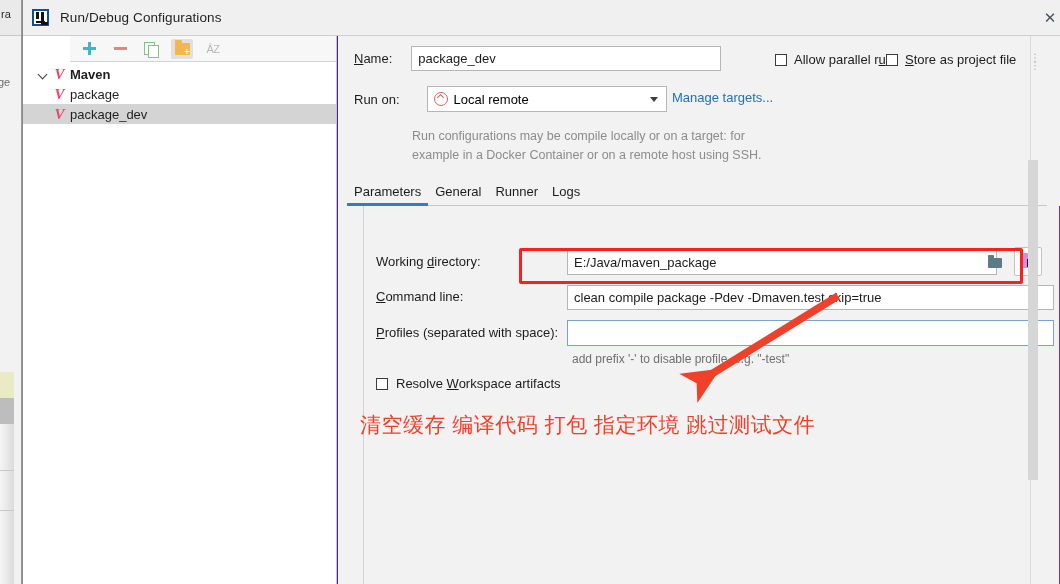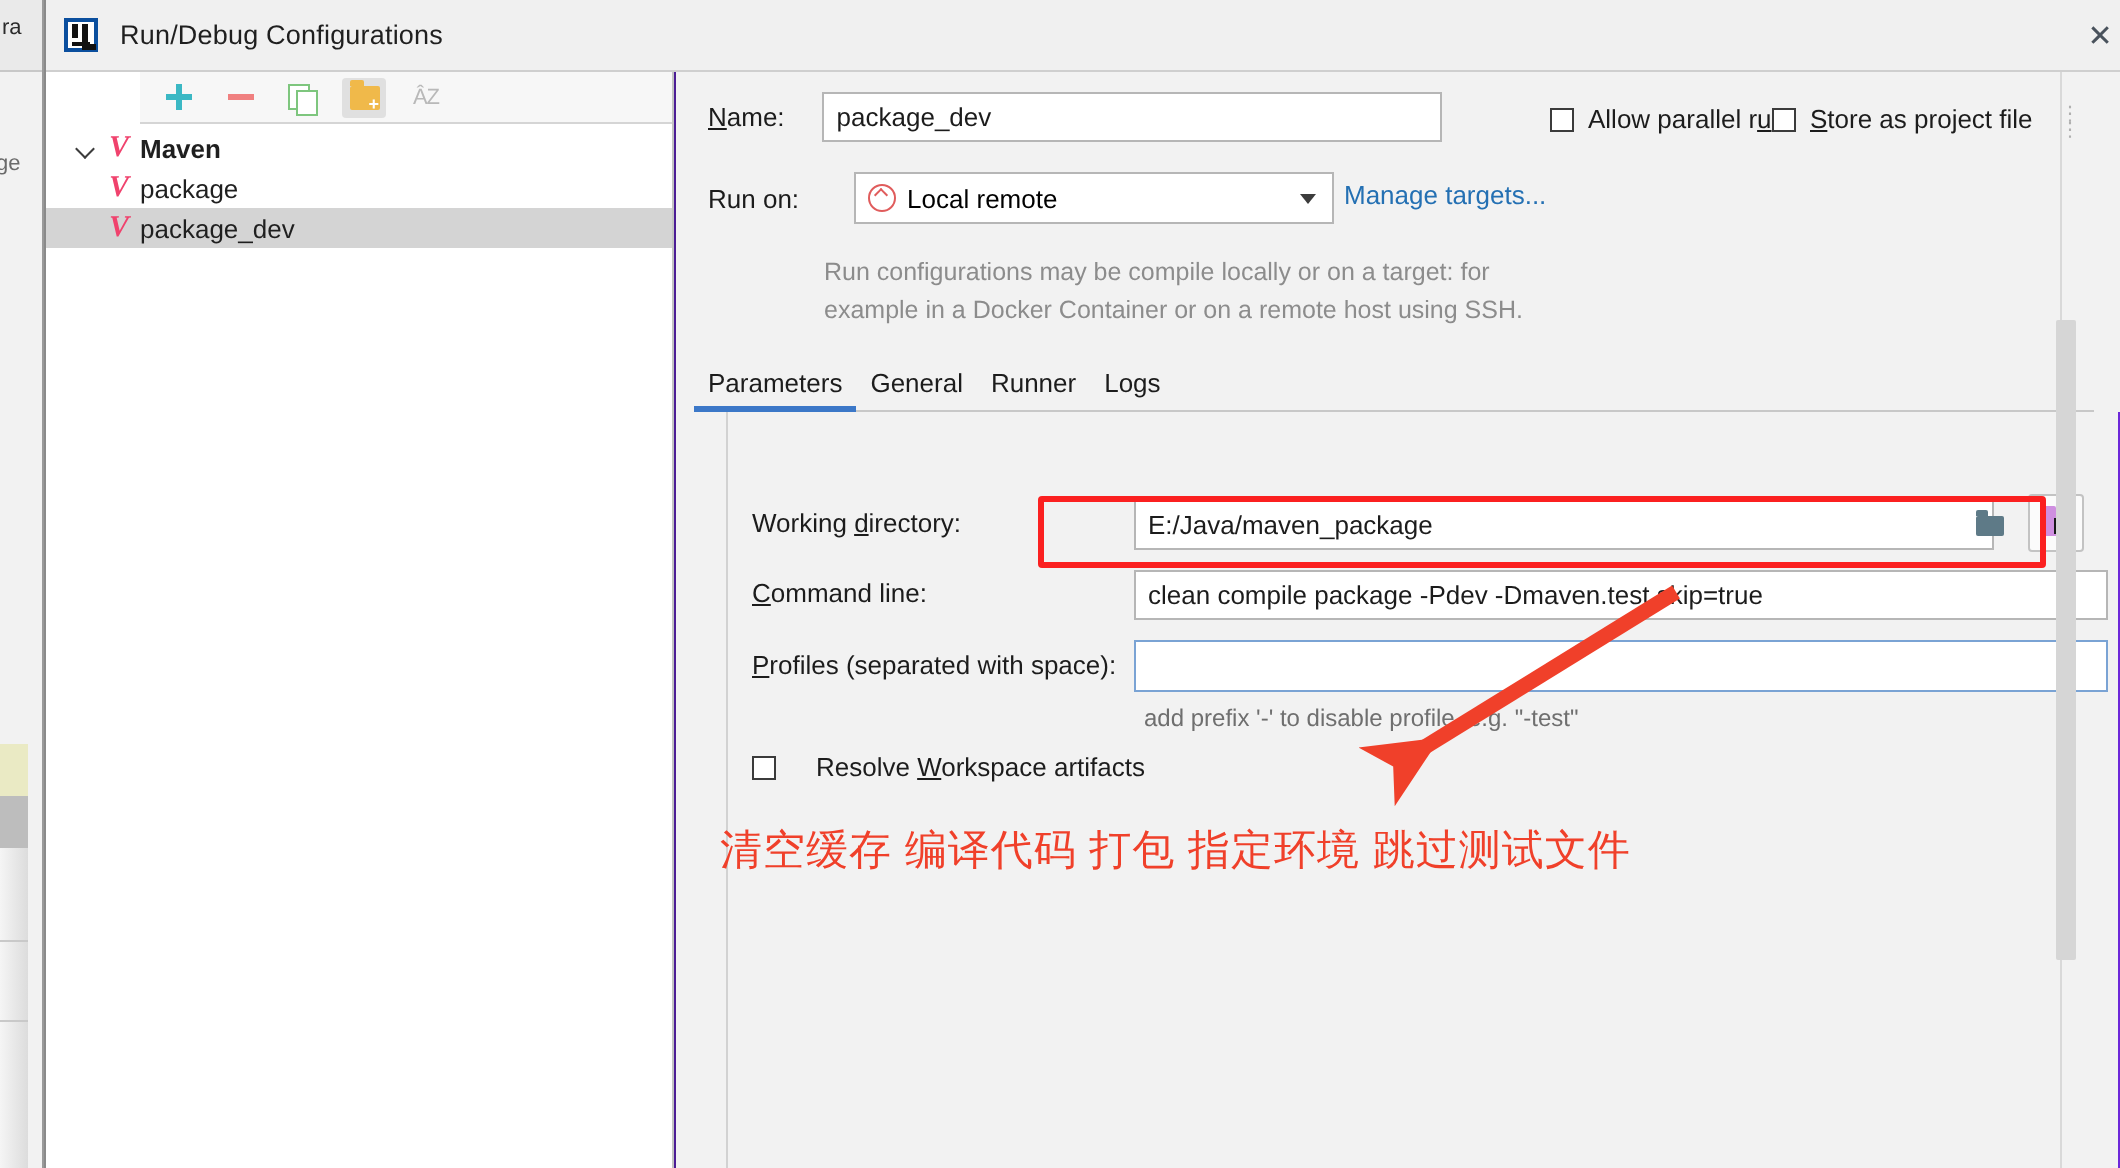--- a/index.html
+++ b/index.html
@@ -419,21 +419,21 @@
     width: 487px; height: 26px;
     background: #fff; border: 1px solid #7aa3d4;
   }
   .prof-hint {
     position: absolute; left: 208px; top: 146px;
     font-size: 12px; color: #6f6f6f;
   }
 
   .chk-resolve {
     position: absolute; left: 12px; top: 170px;
-    display: flex; align-items: center; gap: 20px; cursor: pointer;
+    display: flex; align-items: center; gap: 8px; cursor: pointer;
   }
 
   
   .red-rect {
     position: absolute;
     left: 519px; top: 248px;
     width: 504px; height: 36px;
     border: 3px solid #fb2020;
     border-radius: 2px;
     pointer-events: none;

